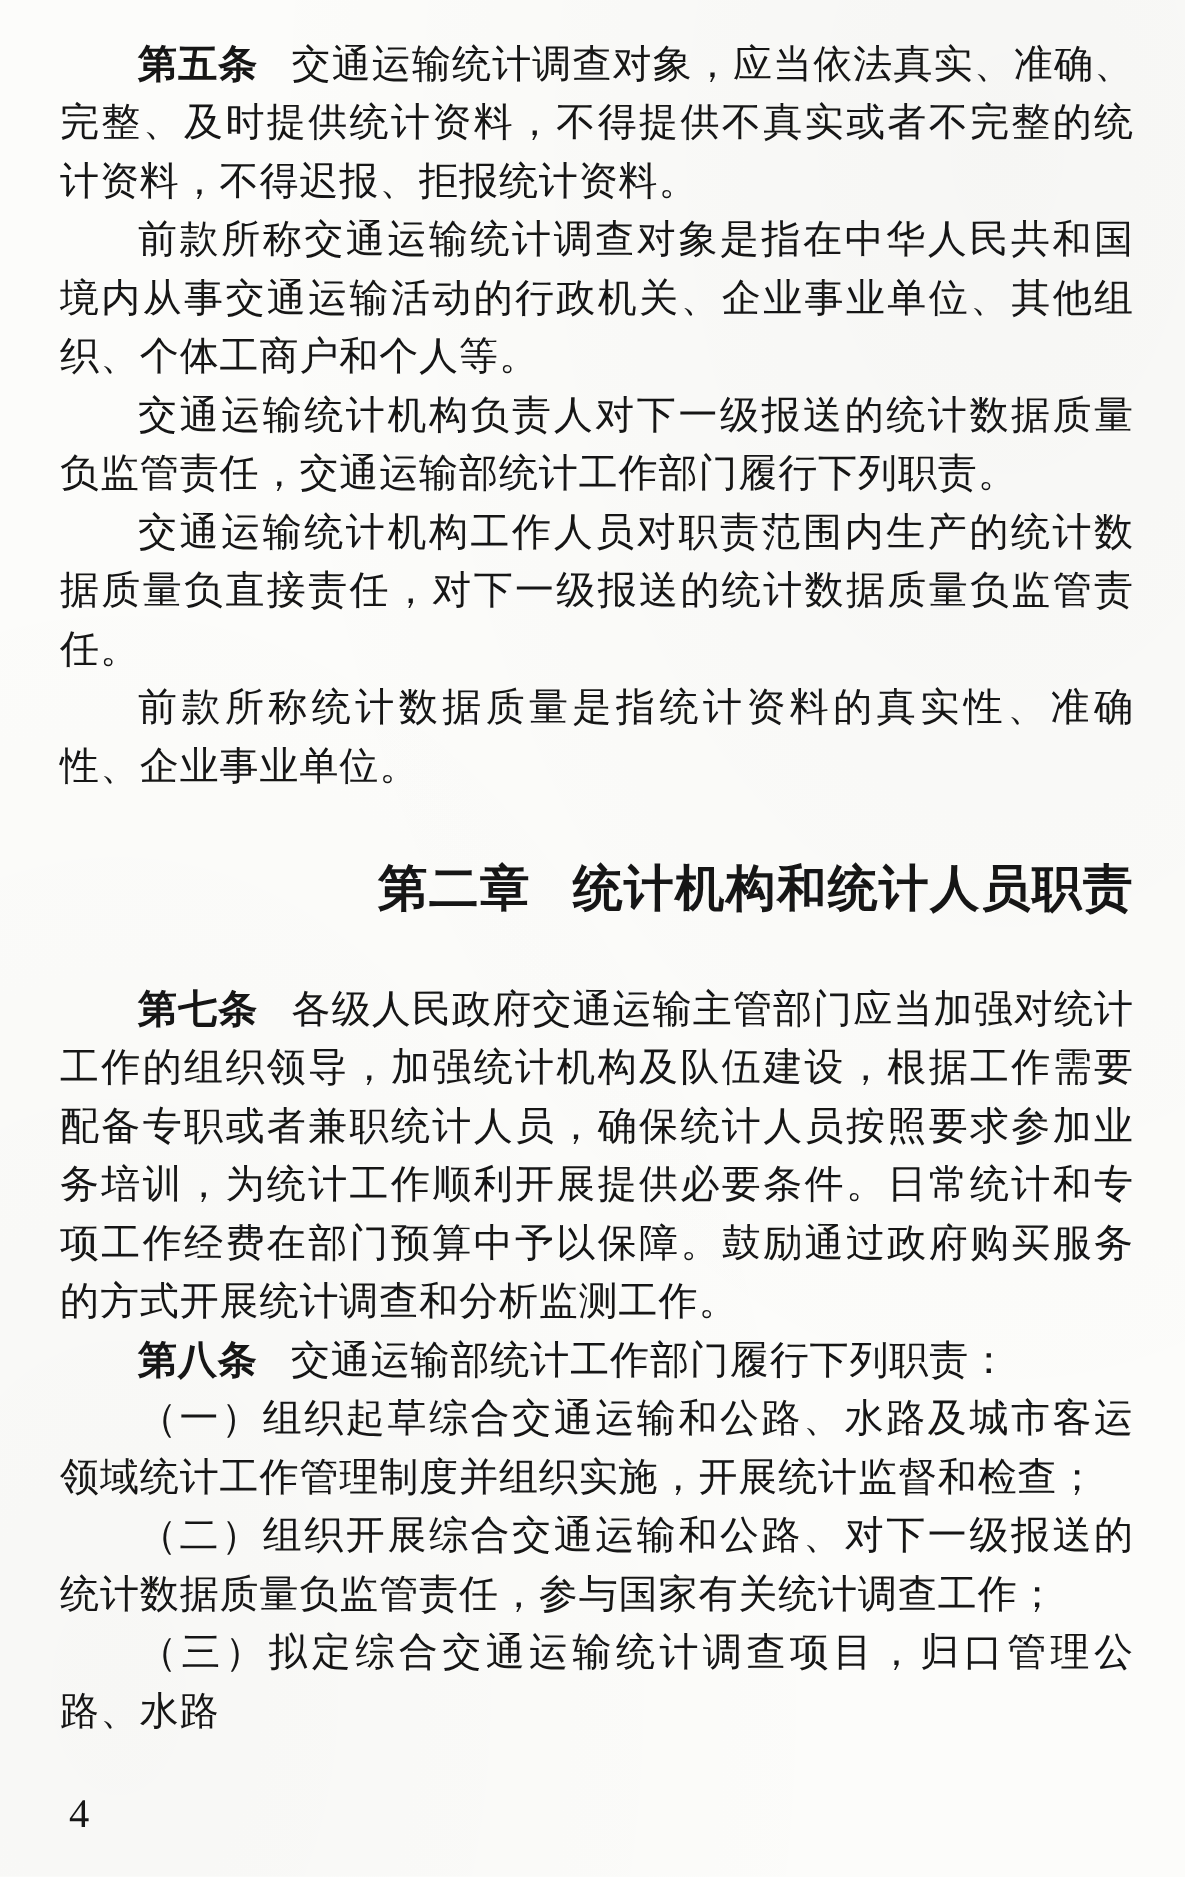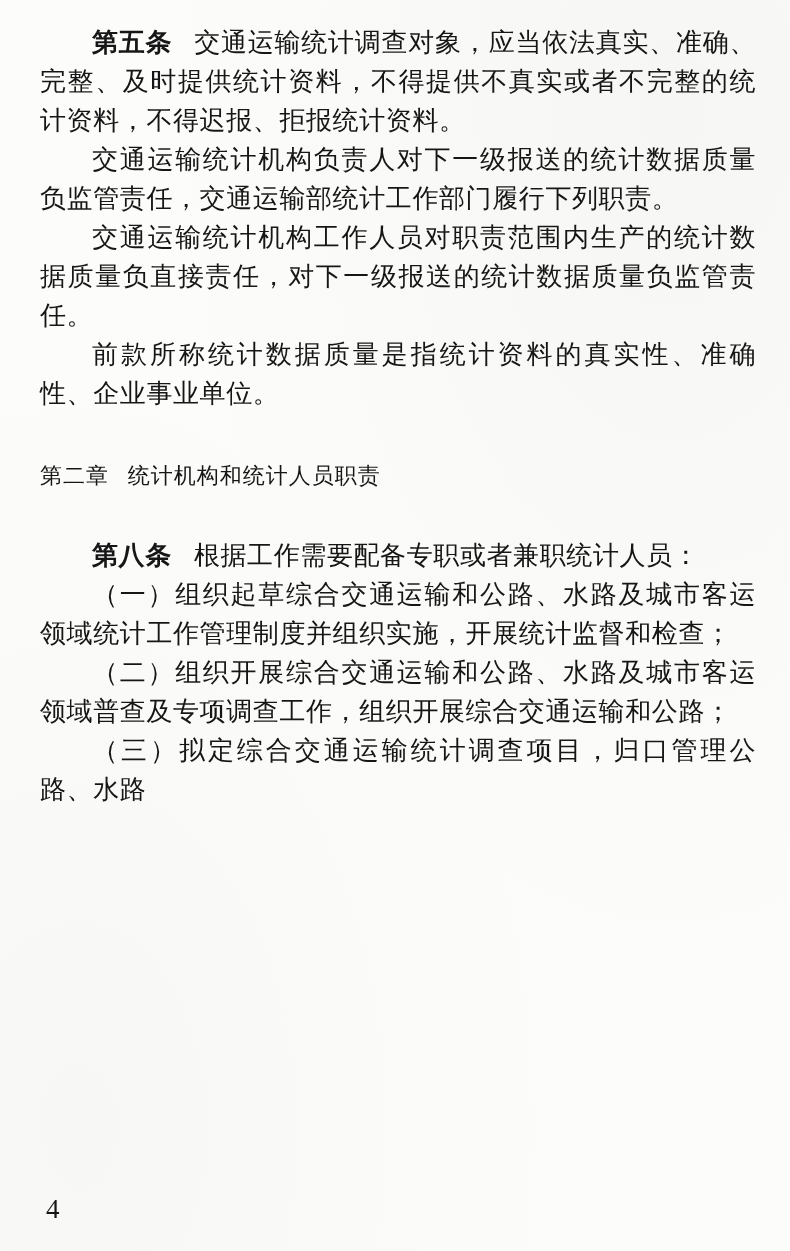--- a/index.html
+++ b/index.html
@@ -39,25 +39,25 @@
     font-weight: 500;
   }
   .lead {
     font-weight: bold;
   }
   .lead:not(:empty) {
     margin-right: 0.85em;
   }
   .chapter-heading {
     margin: 39px 0 36px 0;
-    font-size: 22px;
+    font-size: 33px;
     line-height: 48px;
-    text-align: left;
+    text-align: right;
     text-indent: 0;
-    font-weight: 400;
+    font-weight: 700;
     letter-spacing: 1px;
     white-space: nowrap;
   }
   .chapter-heading .chapter-number {
     margin-right: 0.85em;
   }
   .page-number {
     position: absolute;
     left: 46px;
     top: 1194px;
@@ -67,35 +67,37 @@
   }
 </style>
 </head>
 <body>
 
 <div class="scan-page">
   <div class="text-block">
 
     <p class="para"><span class="lead">第五条</span><span>交通运输统计调查对象，应当依法真实、准确、完整、及时提供统计资料，不得提供不真实或者不完整的统计资料，不得迟报、拒报统计资料。</span></p>
 
+    <p class="para"><span class="lead"></span><span>前款所称交通运输统计调查对象是指在中华人民共和国境内从事交通运输活动的行政机关、企业事业单位、其他组织、个体工商户和个人等。</span></p>
 
 
     <p class="para"><span class="lead"></span><span>交通运输统计机构负责人对下一级报送的统计数据质量负监管责任，交通运输部统计工作部门履行下列职责。</span></p>
 
     <p class="para"><span class="lead"></span><span>交通运输统计机构工作人员对职责范围内生产的统计数据质量负直接责任，对下一级报送的统计数据质量负监管责任。</span></p>
 
     <p class="para"><span class="lead"></span><span>前款所称统计数据质量是指统计资料的真实性、准确性、企业事业单位。</span></p>
 
     <h2 class="chapter-heading"><span class="chapter-number">第二章</span><span>统计机构和统计人员职责</span></h2>
 
+    <p class="para"><span class="lead">第七条</span><span>各级人民政府交通运输主管部门应当加强对统计工作的组织领导，加强统计机构及队伍建设，根据工作需要配备专职或者兼职统计人员，确保统计人员按照要求参加业务培训，为统计工作顺利开展提供必要条件。日常统计和专项工作经费在部门预算中予以保障。鼓励通过政府购买服务的方式开展统计调查和分析监测工作。</span></p>
 
-    <p class="para"><span class="lead">第八条</span><span>根据工作需要配备专职或者兼职统计人员：</span></p>
+    <p class="para"><span class="lead">第八条</span><span>交通运输部统计工作部门履行下列职责：</span></p>
 
     <p class="para"><span class="lead"></span><span>（一）组织起草综合交通运输和公路、水路及城市客运领域统计工作管理制度并组织实施，开展统计监督和检查；</span></p>
 
-    <p class="para"><span class="lead"></span><span>（二）组织开展综合交通运输和公路、水路及城市客运领域普查及专项调查工作，组织开展综合交通运输和公路；</span></p>
+    <p class="para"><span class="lead"></span><span>（二）组织开展综合交通运输和公路、对下一级报送的统计数据质量负监管责任，参与国家有关统计调查工作；</span></p>
 
     <p class="para"><span class="lead"></span><span>（三）拟定综合交通运输统计调查项目，归口管理公路、水路</span></p>
 
   </div>
 
   <div class="page-number">4</div>
 </div>
 
 </body></html>

